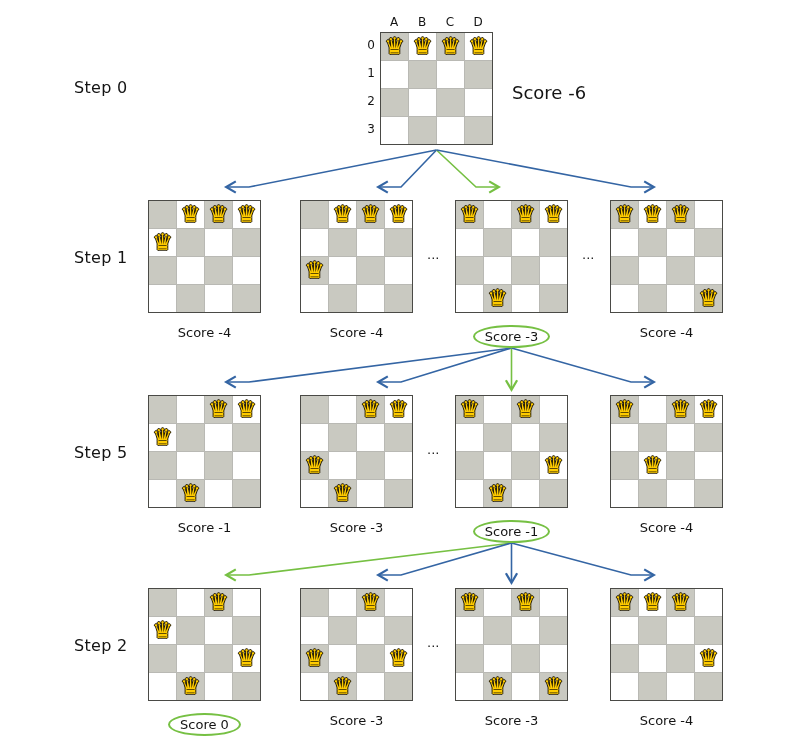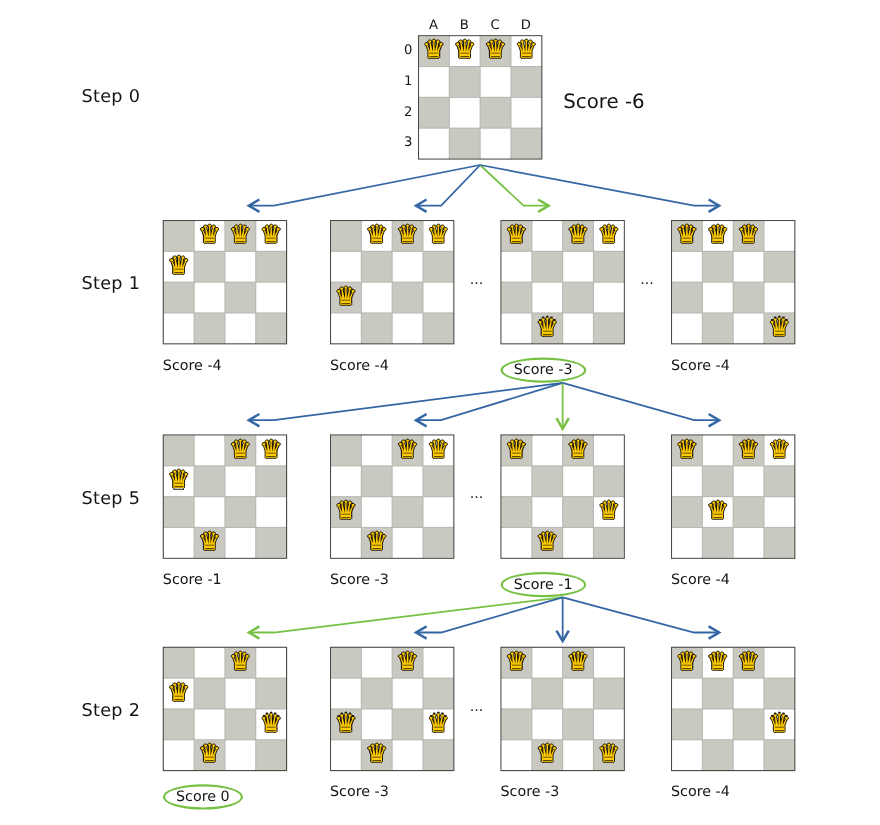--- a/index.html
+++ b/index.html
@@ -7,21 +7,21 @@
           font-family:"DejaVu Sans","Liberation Sans",sans-serif;color:#141414;overflow:hidden}
   #arrows{position:absolute;left:0;top:0;pointer-events:none}
   .board{position:absolute;display:grid;grid-template-columns:repeat(4,27px);
          grid-template-rows:repeat(4,27px);gap:1px;background:#b9b9b4;border:1px solid #4a4a46}
   .cell{display:flex;align-items:center;justify-content:center;overflow:hidden}
   .cell.dark{background:#c9c9c1}
   .cell.light{background:#ffffff}
   .queen{font-size:23px;line-height:23px;color:#ffcc00;
          text-shadow:-1px 0 0 #201800,1px 0 0 #201800,0 -1px 0 #201800,0 1px 0 #201800}
   .step-label{position:absolute;font-size:16px;letter-spacing:.3px}
-  .score{position:absolute;width:113px;font-size:13px;line-height:15px;white-space:nowrap}
+  .score{position:absolute;width:113px;text-align:center;font-size:13px;line-height:15px;white-space:nowrap}
   .score .ring{display:inline-block;padding:2px 10px;border:2px solid #76c043;border-radius:50%}
   .score0{position:absolute;font-size:18px}
   .dots{position:absolute;font-size:13px;color:#222}
   .axis-col{position:absolute;width:28px;text-align:center;font-size:12px}
   .axis-row{position:absolute;width:14px;text-align:right;font-size:12px}
 </style>
 </head>
 <body>
 
 <div id="canvas">

